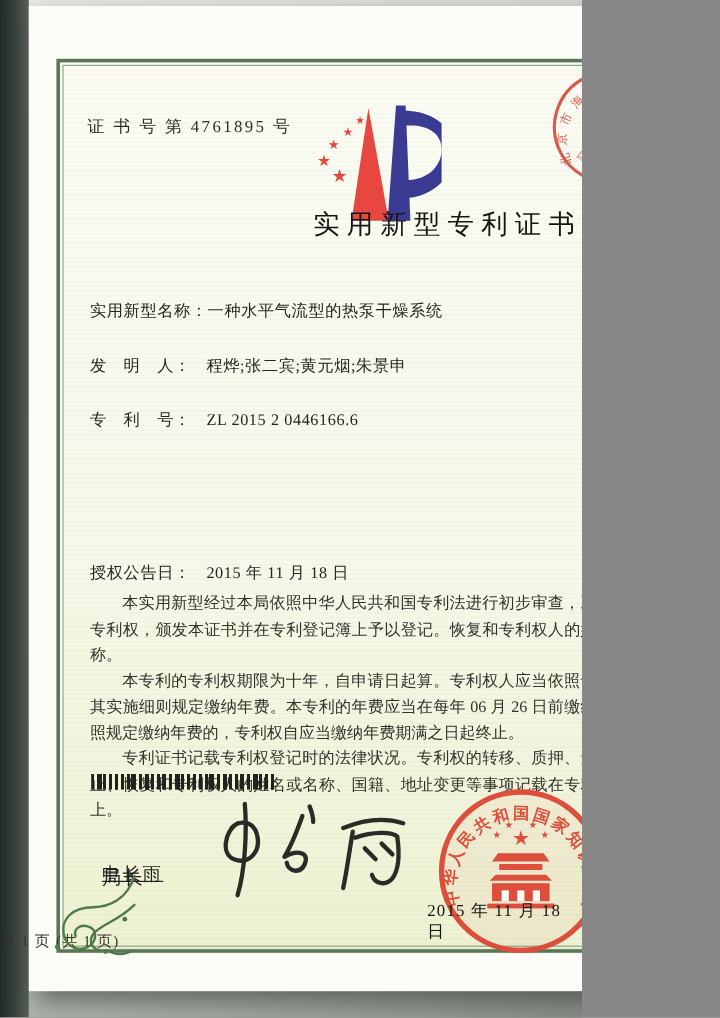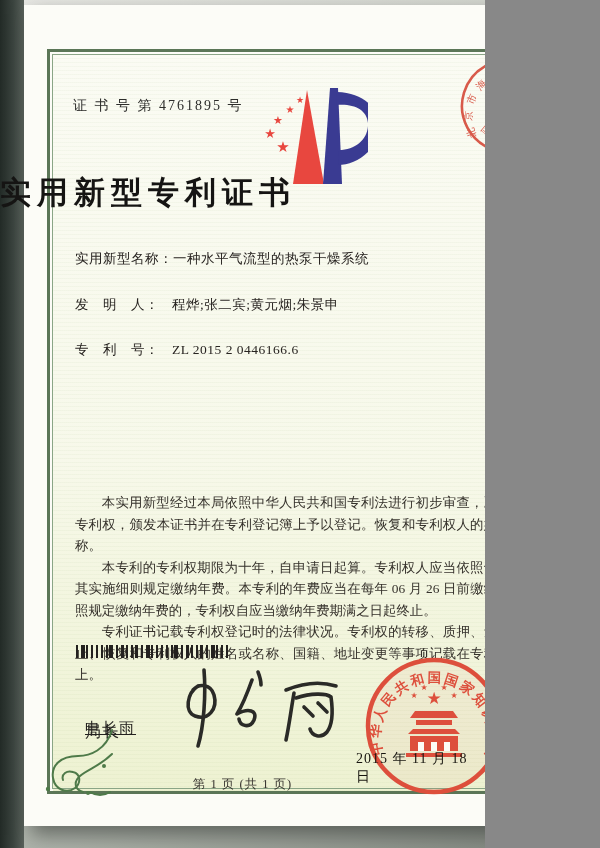--- a/index.html
+++ b/index.html
@@ -12,42 +12,42 @@
     background:#fcfcf7;box-shadow:7px 9px 18px rgba(45,50,45,.55);}
   .frame{position:absolute;left:47px;top:49px;width:511px;height:745px;
     border:3px solid #5b7657;box-sizing:border-box;}
   .frame-inner{position:absolute;inset:2px;border:1px solid #8aa586;}
   .tint{position:absolute;left:53px;top:55px;width:499px;height:736px;
     background:
       repeating-linear-gradient(0deg,rgba(140,175,110,.06) 0 1px,rgba(0,0,0,0) 1px 4px),
       linear-gradient(180deg,rgba(246,248,232,.25) 0%,rgba(241,244,218,.45) 55%,rgba(235,240,203,.85) 100%);}
   .abs{position:absolute;}
   .cert-no{left:73px;top:97px;font-size:14px;letter-spacing:2px;color:#2d2d2b;}
-  .title{left:0;top:172px;width:100%;text-align:left;font-size:31px;font-weight:700;
+  .title{left:0;top:172px;width:100%;text-align:right;font-size:22px;font-weight:400;
     letter-spacing:6px;color:#151413;}
   .field{left:75px;width:470px;font-size:13.5px;color:#272320;letter-spacing:.5px;white-space:nowrap;}
   .field .lab{display:inline-block;min-width:97px;}
   .f0{top:250px}.f1{top:296px}.f2{top:341px}.f3{top:384px}.f4{top:427px}.f5{top:469px}
   .body-text{left:75px;top:492px;width:463px;font-size:13.4px;line-height:21.5px;
     color:#35312b;text-align:justify;}
   .body-text p{margin:0;text-indent:2em;}
   .barcode{left:76px;top:645px;width:154px;height:13px;
     background:
       repeating-linear-gradient(90deg,#23211f 0 2px,rgba(0,0,0,0) 2px 5px),
       repeating-linear-gradient(90deg,rgba(0,0,0,0) 0 7px,#23211f 7px 9px,rgba(0,0,0,0) 9px 13px);}
   .issuer-title{left:85px;top:722px;font-size:16px;letter-spacing:2px;color:#23211f;}
   .issuer-name{left:85px;top:719px;font-size:15px;letter-spacing:2px;color:#23211f;text-decoration:underline;}
   .sig{left:168px;top:662px;width:190px;height:92px;z-index:5;}
   .seal{left:350px;top:642px;width:168px;height:168px;z-index:4;}
   .seal-date{left:356px;top:750px;font-size:14px;letter-spacing:1px;color:#17150f;z-index:6;}
   .stamp{left:452px;top:50px;width:112px;height:112px;transform:rotate(-28deg);z-index:3;}
   .orn{width:78px;height:74px;z-index:2;}
   .orn-l{left:38px;top:726px;}
   .orn-r{left:492px;top:726px;transform:scaleX(-1);}
-  .footer{left:0;top:776px;width:100%;text-align:center;font-size:12.5px;
+  .footer{left:0;top:776px;width:100%;font-size:12.5px;
     letter-spacing:1px;color:#36332e;}
   .logo{left:234px;top:84px;width:134px;height:106px;}
 </style>
 </head>
 <body>
 
 <div class="stage">
   <div class="spine"></div>
   <div class="paper">
 
@@ -73,20 +73,23 @@
   <div class="abs title">实用新型专利证书</div>
 
   <div class="abs field f0">
     <span class="lab">实用新型名称：</span><span>一种水平气流型的热泵干燥系统</span>
   </div>
   <div class="abs field f1">
     <span class="lab">发　明　人：</span><span>程烨;张二宾;黄元烟;朱景申</span>
   </div>
   <div class="abs field f2">
     <span class="lab">专　利　号：</span><span>ZL 2015 2 0446166.6</span>
+  </div>
+  <div class="abs field f5">
+    <span class="lab">授权公告日：</span><span>2015 年 11 月 18 日</span>
   </div>
 
   <div class="abs body-text">
     <p>本实用新型经过本局依照中华人民共和国专利法进行初步审查，决定授予专利权，颁发本证书并在专利登记簿上予以登记。恢复和专利权人的姓名或名称。</p>
     <p>本专利的专利权期限为十年，自申请日起算。专利权人应当依照专利法及其实施细则规定缴纳年费。本专利的年费应当在每年 06 月 26 日前缴纳。未按照规定缴纳年费的，专利权自应当缴纳年费期满之日起终止。</p>
     <p>专利证书记载专利权登记时的法律状况。专利权的转移、质押、无效、终止、恢复和专利权人的姓名或名称、国籍、地址变更等事项记载在专利登记簿上。</p>
   </div>
 
   <div class="abs barcode"></div>
 

